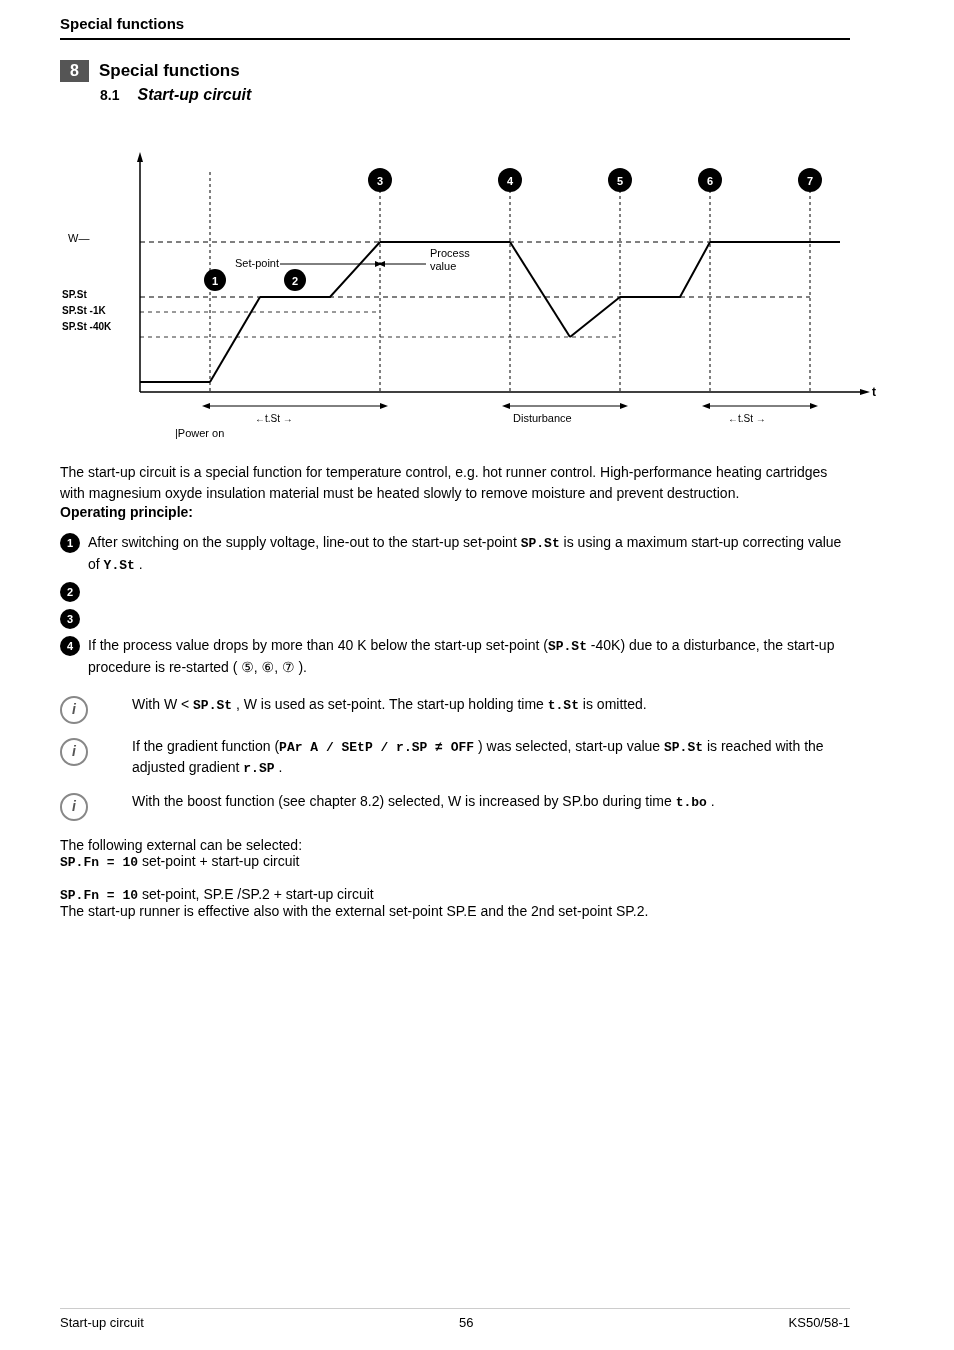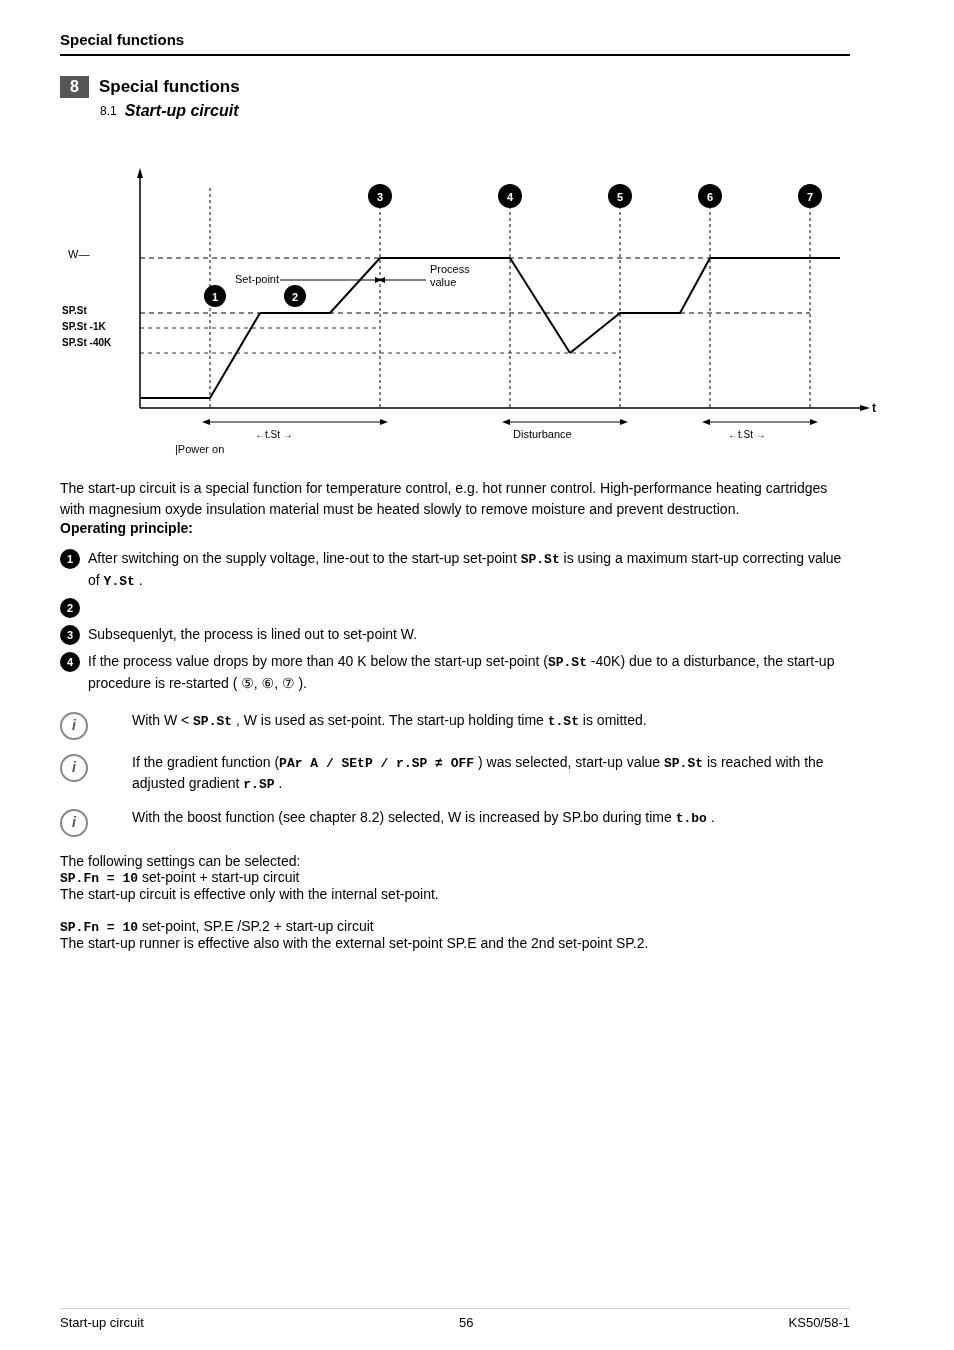--- a/index.html
+++ b/index.html
@@ -9,21 +9,21 @@
       font-size: 14px;
       color: #000;
       width: 954px;
       min-height: 1350px;
       padding: 0;
     }
 
     .page {
       width: 910px;
       min-height: 1350px;
-      padding: 31px 60px 40px 60px;
+      padding: 15px 60px 40px 60px;
       position: relative;
     }
 
     
     .header-bar {
       display: flex;
       align-items: center;
       border-bottom: 2px solid #000;
       padding-bottom: 6px;
       margin-bottom: 20px;
@@ -52,23 +52,23 @@
       font-weight: bold;
     }
 
     .subsection-heading {
       display: flex;
       align-items: center;
       margin-bottom: 18px;
       margin-left: 40px;
     }
     .subsection-num {
-      font-size: 12px;
-      font-weight: normal;
-      margin-right: 8px;
+      font-size: 14px;
+      font-weight: bold;
+      margin-right: 18px;
     }
     .subsection-title {
       font-size: 16px;
       font-style: italic;
       font-weight: bold;
     }
 
     
     .diagram-container {
       width: 100%;
@@ -294,21 +294,20 @@
     <ul class="op-list">
       <li>
         <span class="op-num-circle">1</span>
         <span>After switching on the supply voltage, line-out to the start-up set-point <span class="mono">SP.St</span> is using a maximum start-up correcting value of <span class="mono">Y.St</span> .</span>
       </li>
       <li>
         <span class="op-num-circle">2</span>
       </li>
       <li>
         <span class="op-num-circle">3</span>
-        <span>Subsequenlyt, the process is lined out to set-point W.</span>
       </li>
       <li>
         <span class="op-num-circle">4</span>
         <span>If the process value drops by more than 40 K below the start-up set-point (<span class="mono">SP.St</span> -40K) due to a disturbance, the start-up procedure is re-started ( ⑤, ⑥, ⑦ ).</span>
       </li>
     </ul>
   </div>
 
   <div class="info-box">
     <div class="info-icon">
@@ -331,24 +330,23 @@
   <div class="info-box">
     <div class="info-icon">
         <i>i</i>
       </div>
     <div class="info-text">
       With the boost function (see chapter 8.2) selected, W is increased by SP.bo during time  <span class="mono">t.bo</span>  .
     </div>
   </div>
 
   <div class="settings-section">
-    <p>The following settings can be selected:</p>
+    <p>The following external can be selected:</p>
     <p>
       <span class="mono">SP.Fn = 10</span> set-point + start-up circuit<br>
-      <span>The start-up circuit is effective only with the internal set-point.</span>
     </p>
     <br>
     <p>
       <span class="mono">SP.Fn = 10</span> set-point, SP.E /SP.2 + start-up circuit<br>
       <span>The start-up runner is effective also with the external set-point SP.E and the 2nd set-point SP.2.</span>
     </p>
   </div>
 
   <div class="footer">
     <span>Start-up circuit</span>

